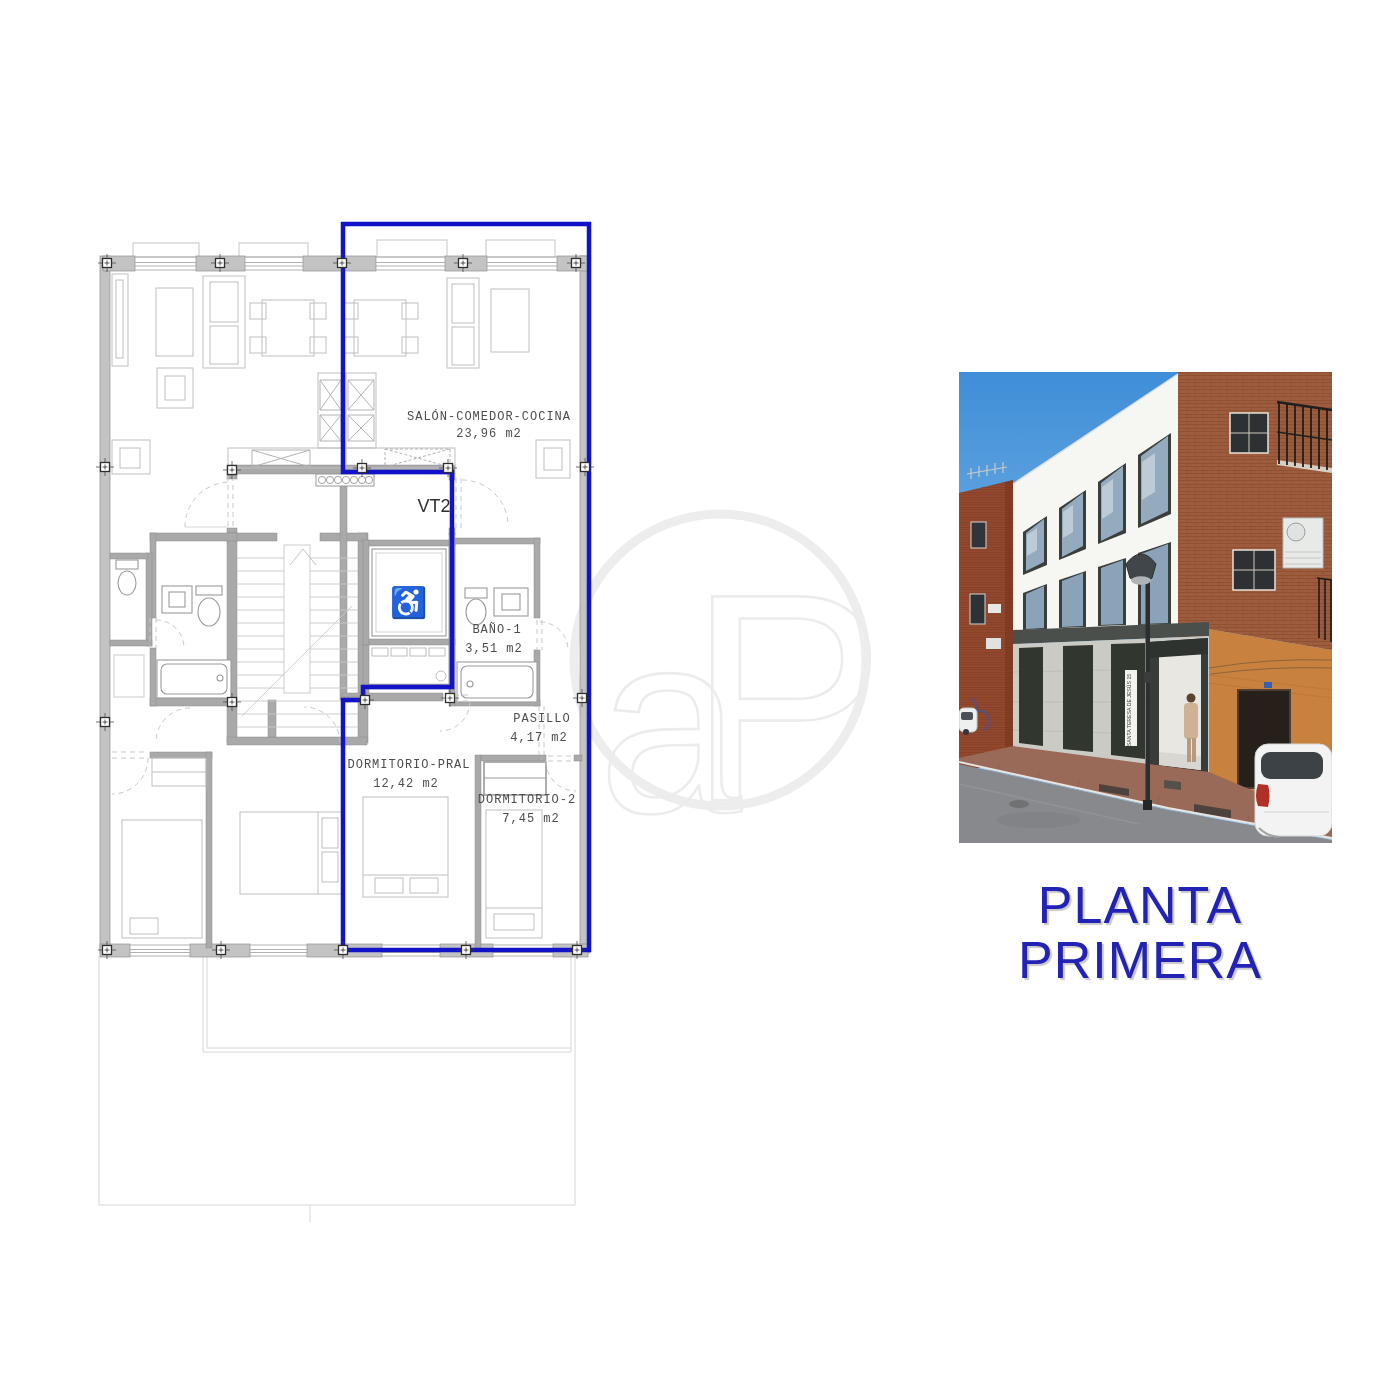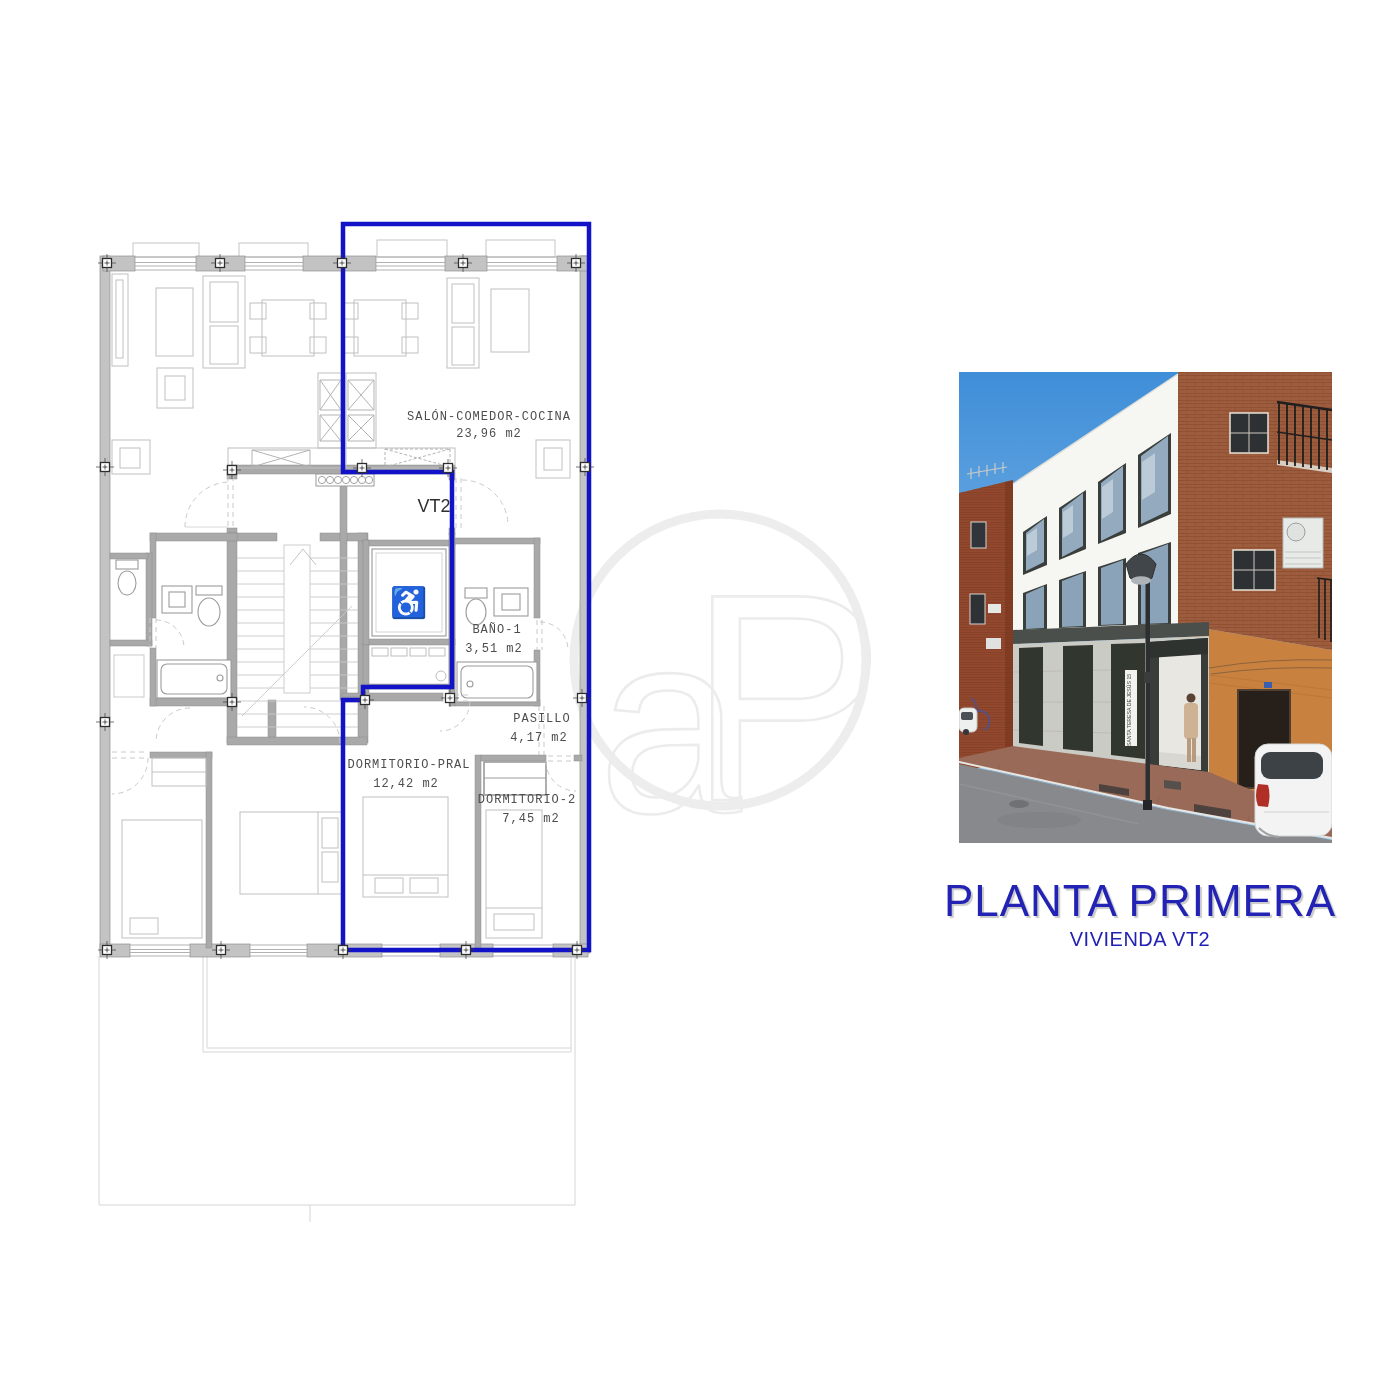--- a/index.html
+++ b/index.html
@@ -3,21 +3,21 @@
 <meta charset="utf-8">
 <style>
   html,body{margin:0;padding:0;background:#ffffff;}
   .page{position:relative;width:1400px;height:1400px;background:#ffffff;overflow:hidden;
         font-family:"Liberation Sans",sans-serif;}
   svg{position:absolute;display:block;}
   .plan-svg{left:90px;top:210px;}
   .wm-svg{left:555px;top:495px;}
   .photo-svg{left:959px;top:372px;}
   .caption{position:absolute;left:930px;top:878px;width:420px;text-align:center;color:#2222b5;}
-  .caption-title{font-size:44px;font-weight:400;letter-spacing:1px;line-height:1.05;
+  .caption-title{font-size:52px;font-weight:400;letter-spacing:1px;line-height:1.05;
                  text-shadow:2px 2px 1px #c9c9c9;}
   .caption-sub{font-size:20px;margin-top:4px;letter-spacing:0.5px;}
   .rlab{font-family:"Liberation Mono",monospace;font-size:12px;letter-spacing:1px;fill:#4d4d4d;}
   .vtlab{font-family:"Liberation Sans",sans-serif;font-size:18px;fill:#2f2f2f;}
   .wmtxt{font-family:"Liberation Sans",sans-serif;fill:none;stroke:#ececec;stroke-width:2.6px;}
 </style>
 </head>
 <body>
 
 <div class="page">
@@ -463,16 +463,15 @@
       <rect x="296" y="372" width="77" height="92" rx="13" fill="#f2f3f2" stroke="#d5d7d6"></rect>
       <rect x="302" y="380" width="62" height="27" rx="9" fill="#3c4245"></rect>
       <path d="M299,412 q-4,12 0,22 l10,1 q3,-12 0,-22 Z" fill="#b03028"></path>
       <path d="M305,440 H370" stroke="#cfd1d0" stroke-width="1.2"></path>
       <path d="M300,456 q8,8 20,9" stroke="#9fa2a1" stroke-width="2" fill="none"></path>
     </g>
   </svg>
 
   <div class="caption">
     <div class="caption-title">PLANTA PRIMERA</div>
-    <div class="caption-sub">VIVIENDA VT2</div>
   </div>
 
 </div>
 
 </body></html>

